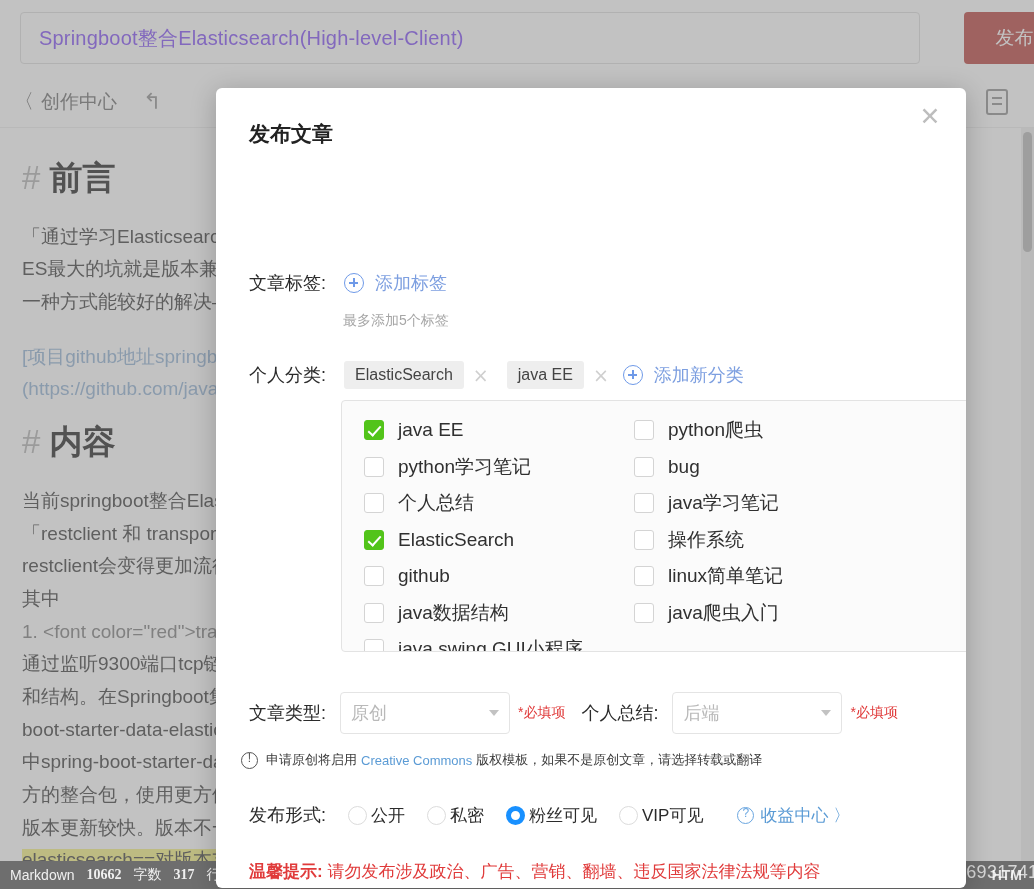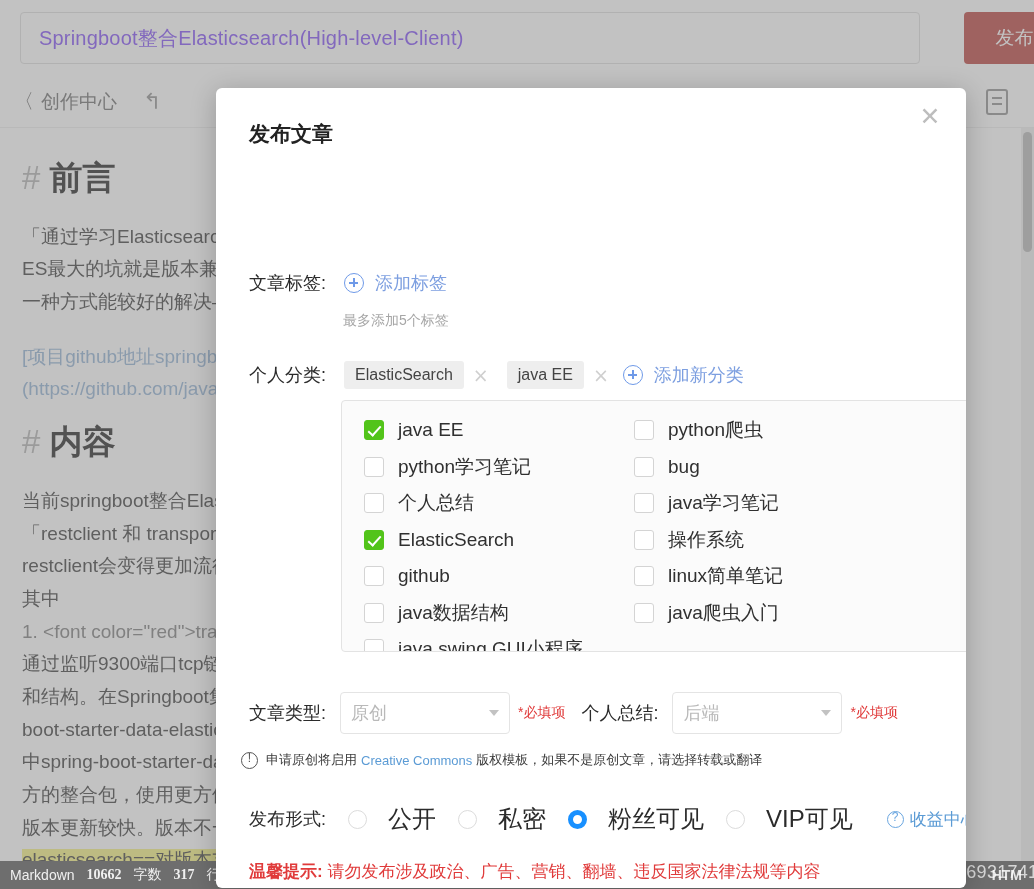--- a/index.html
+++ b/index.html
@@ -315,23 +315,23 @@
     content: "!"; position: absolute;
     left: 0; right: 0; top: -2px;
     text-align: center; font-size: 12px; color: #555;
     font-family: "Liberation Sans", sans-serif;
   }
   .cc-link { color: #5b9bd5; margin: 0 4px; cursor: pointer; }
 
   
   .row-pub { left: 33px; top: 715px; }
   .radio-item {
-    display: flex; align-items: center; gap: 21px;
+    display: flex; align-items: center; gap: 4px;
     margin-left: 22px;
-    font-size: 24px; color: #2b2b2b;
+    font-size: 17px; color: #2b2b2b;
     white-space: nowrap;
     cursor: pointer;
   }
   .radio {
     width: 19px; height: 19px;
     border: 1.6px solid #dcdcdc;
     border-radius: 50%;
     background: #fff;
     flex: 0 0 auto;
   }

